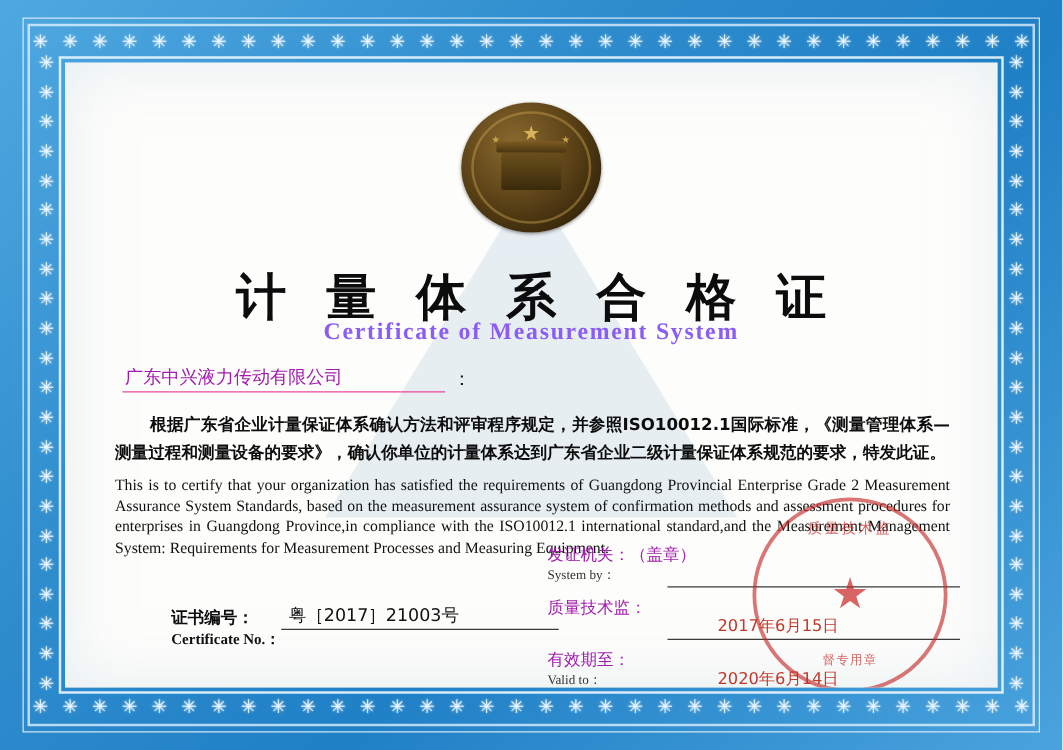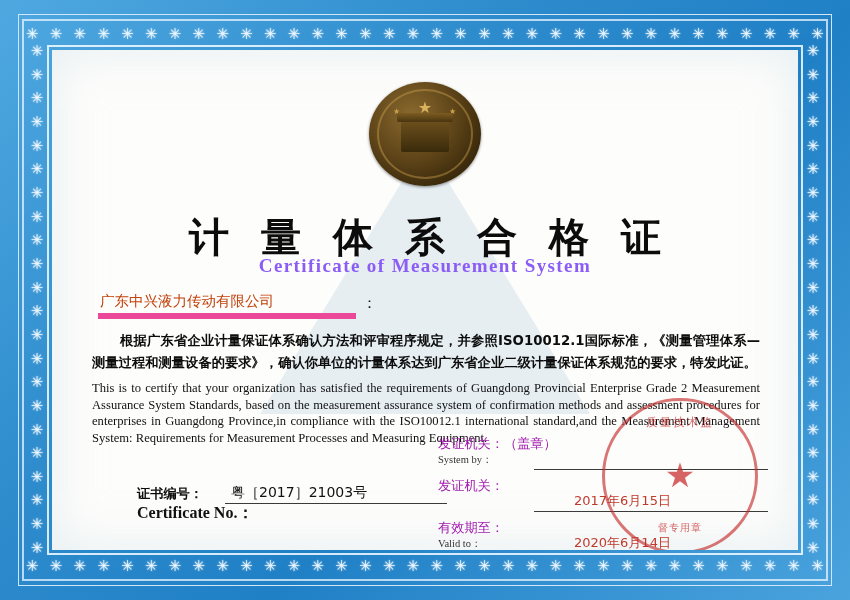--- a/index.html
+++ b/index.html
@@ -173,22 +173,22 @@
     top: 242px;
     right: 38px;
     height: 26px;
   }
   .holder-name {
     position: absolute;
     left: 8px;
     top: 0;
     font-family: "DejaVu Sans", sans-serif;
     font-size: 14.5px;
-    color: #c2410c;
-    border-bottom: 6px solid #ec4899;
+    color: #a21caf;
+    border-bottom: 1px solid #ec4899;
     padding: 0 6px 2px 2px;
     min-width: 250px;
   }
   .holder-colon {
     position: absolute;
     left: 272px;
     top: 2px;
     font-size: 15px;
     color: #111;
   }
@@ -266,21 +266,21 @@
     margin-left: 47px;
   }
   .certno .lbl-cn {
     font-family: "DejaVu Sans", sans-serif;
     font-size: 13.2px;
     font-weight: bold;
     color: #0d0d0d;
   }
   .certno .lbl-en {
     font-family: "Liberation Serif", serif;
-    font-size: 16px;
+    font-size: 12px;
     font-weight: bold;
     color: #111;
   }
   .certno .rule {
     position: absolute;
     left: 88px;
     right: 0;
     top: 18px;
     border-bottom: 1px solid #3b3b3b;
   }
@@ -494,21 +494,21 @@
     <div class="body-en">This is to certify that your organization has satisfied the requirements of Guangdong Provincial Enterprise Grade 2 Measurement Assurance System Standards, based on the measurement assurance system of confirmation methods and assessment procedures for enterprises in Guangdong Province,in compliance with the ISO10012.1 international standard,and the Measurement Management System: Requirements for Measurement Processes and Measuring Equipment.</div>
 
     <div class="sign-block">
       <div class="sign-line">
         <div class="lbl-cn">发证机关：（盖章）</div>
         <div class="lbl-en">System by：</div>
         <div class="rule"></div>
         <div class="val"></div>
       </div>
       <div class="sign-line">
-        <div class="lbl-cn">发证机关：</div>
+        <div class="lbl-cn">质量技术监：</div>
         <div class="rule"></div>
         <div class="val">2017年6月15日</div>
       </div>
       <div class="sign-line">
         <div class="lbl-cn">有效期至：</div>
         <div class="lbl-en">Valid to：</div>
 
         <div class="val">2020年6月14日</div>
       </div>
     </div>

